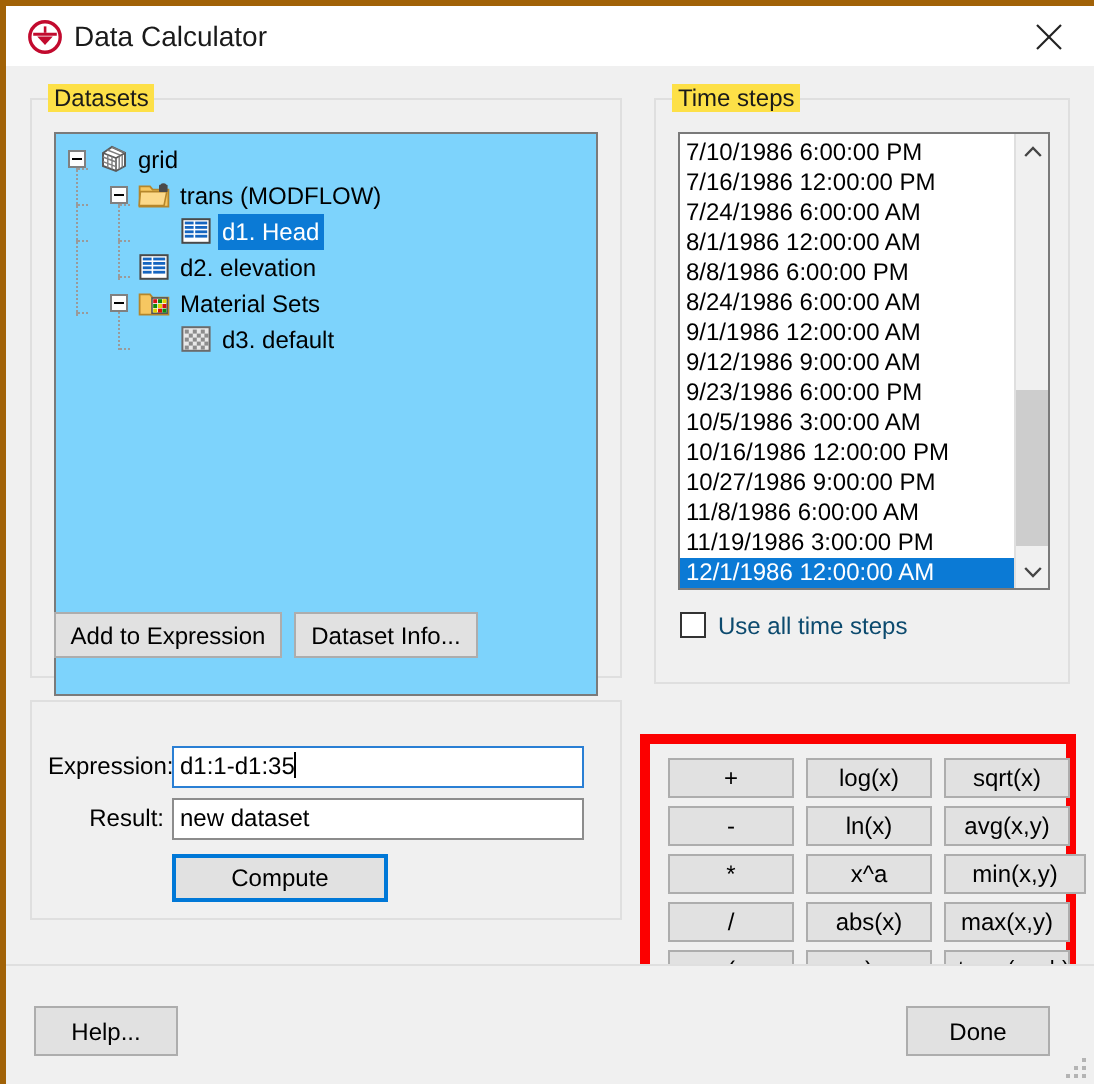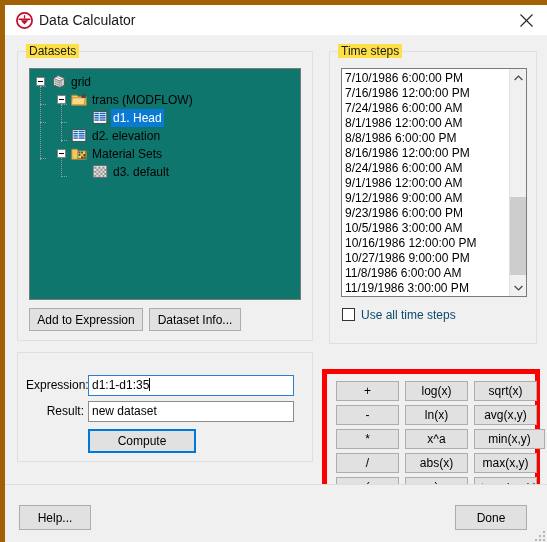--- a/index.html
+++ b/index.html
@@ -13,21 +13,21 @@
     font-size: 12px;
     background: #ffffff;
     overflow: hidden;
   }
   .window {
     position: absolute;
     left: 0; top: 0;
     width: 547px;
     height: 542px;
     box-sizing: border-box;
-    border: 5px solid #a16207;
+    border: 3px solid #a16207;
     background: #f0f0f0;
   }
   
   .titlebar {
     position: absolute;
     left: 0; top: 0;
     width: 545px;
     height: 30px;
     background: #ffffff;
     border-bottom: 1px solid #ffffff;
@@ -80,22 +80,22 @@
   }
 
   #gb-datasets { left: 12px; top: 16px; width: 296px; height: 290px; }
   #gb-timesteps { left: 324px; top: 16px; width: 208px; height: 293px; }
   #gb-expression { left: 12px; top: 317px; width: 296px; height: 110px; }
 
   
   .tree {
     position: absolute;
     left: 11px; top: 16px;
-    width: 272px; height: 232px;
-    background: #0f766e;
+    width: 272px; height: 282px;
+    background: #7dd3fc;
     border: 1px solid #7a7a7a;
     box-sizing: border-box;
     overflow: hidden;
     text-align: right;
   }
   .tnode {
     position: absolute;
     height: 18px;
     line-height: 18px;
     white-space: nowrap;
@@ -458,21 +458,20 @@
     <div class="groupbox" id="gb-timesteps">
       <div class="gb-title">Time steps</div>
 
       <div class="ts-list">
         <div class="ts-items" id="ts-items">
             <div class="ts-item">7/10/1986 6:00:00 PM</div>
             <div class="ts-item">7/16/1986 12:00:00 PM</div>
             <div class="ts-item">7/24/1986 6:00:00 AM</div>
             <div class="ts-item">8/1/1986 12:00:00 AM</div>
             <div class="ts-item">8/8/1986 6:00:00 PM</div>
-            <div class="ts-item">8/16/1986 12:00:00 PM</div>
             <div class="ts-item">8/24/1986 6:00:00 AM</div>
             <div class="ts-item">9/1/1986 12:00:00 AM</div>
             <div class="ts-item">9/12/1986 9:00:00 AM</div>
             <div class="ts-item">9/23/1986 6:00:00 PM</div>
             <div class="ts-item">10/5/1986 3:00:00 AM</div>
             <div class="ts-item">10/16/1986 12:00:00 PM</div>
             <div class="ts-item">10/27/1986 9:00:00 PM</div>
             <div class="ts-item">11/8/1986 6:00:00 AM</div>
             <div class="ts-item">11/19/1986 3:00:00 PM</div>
             <div class="ts-item sel">12/1/1986 12:00:00 AM</div>

